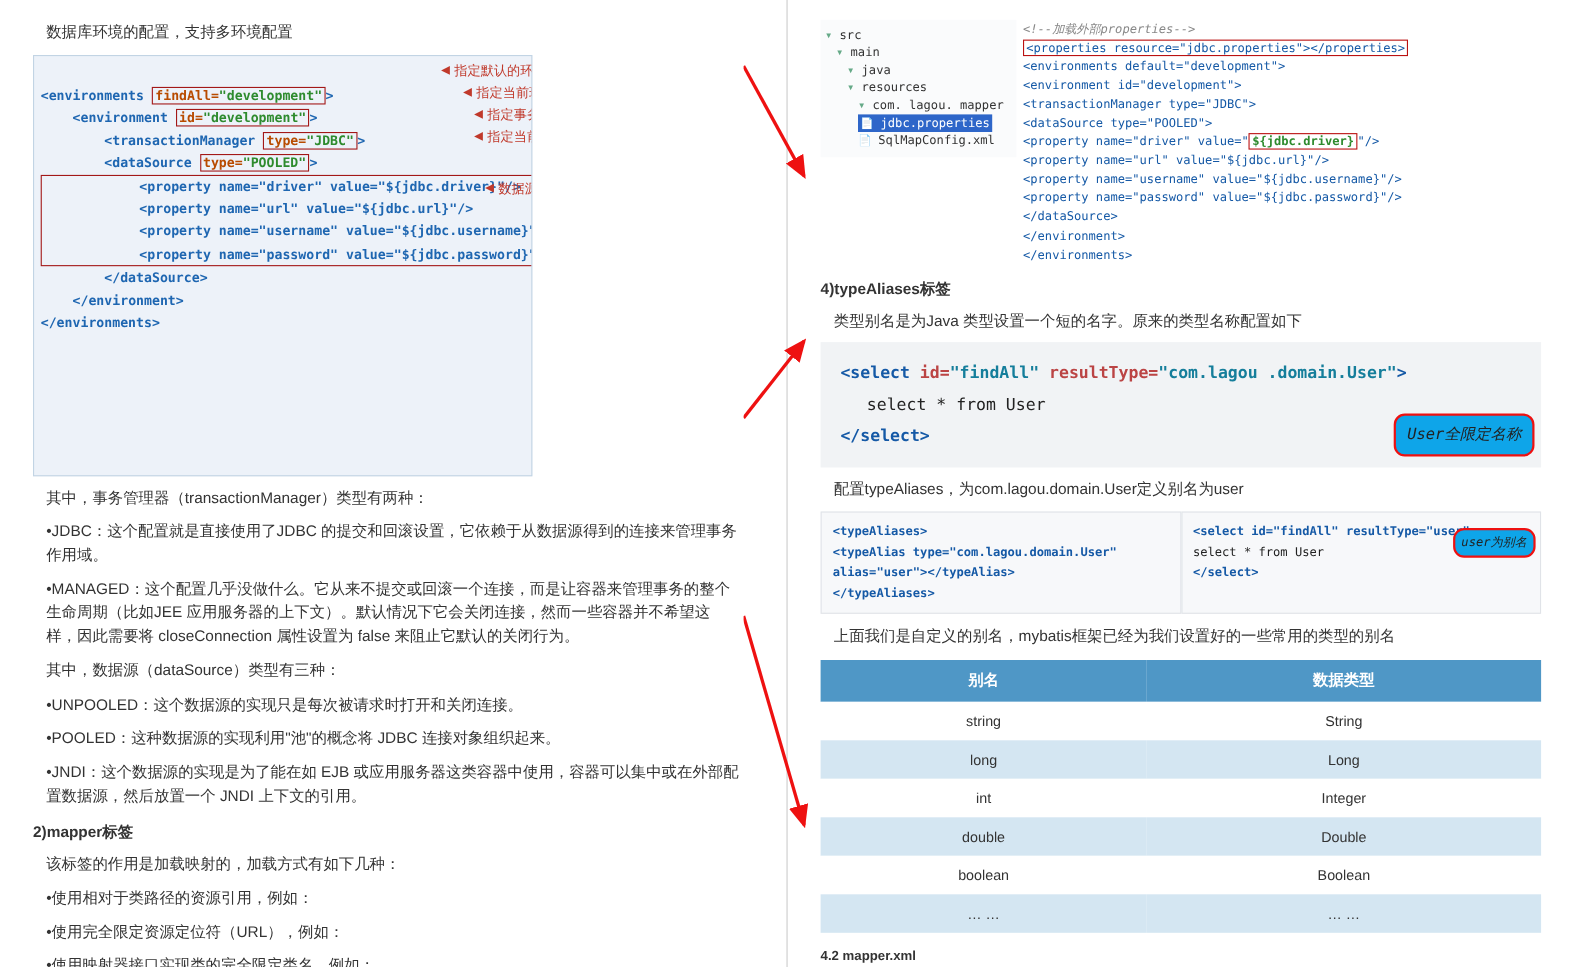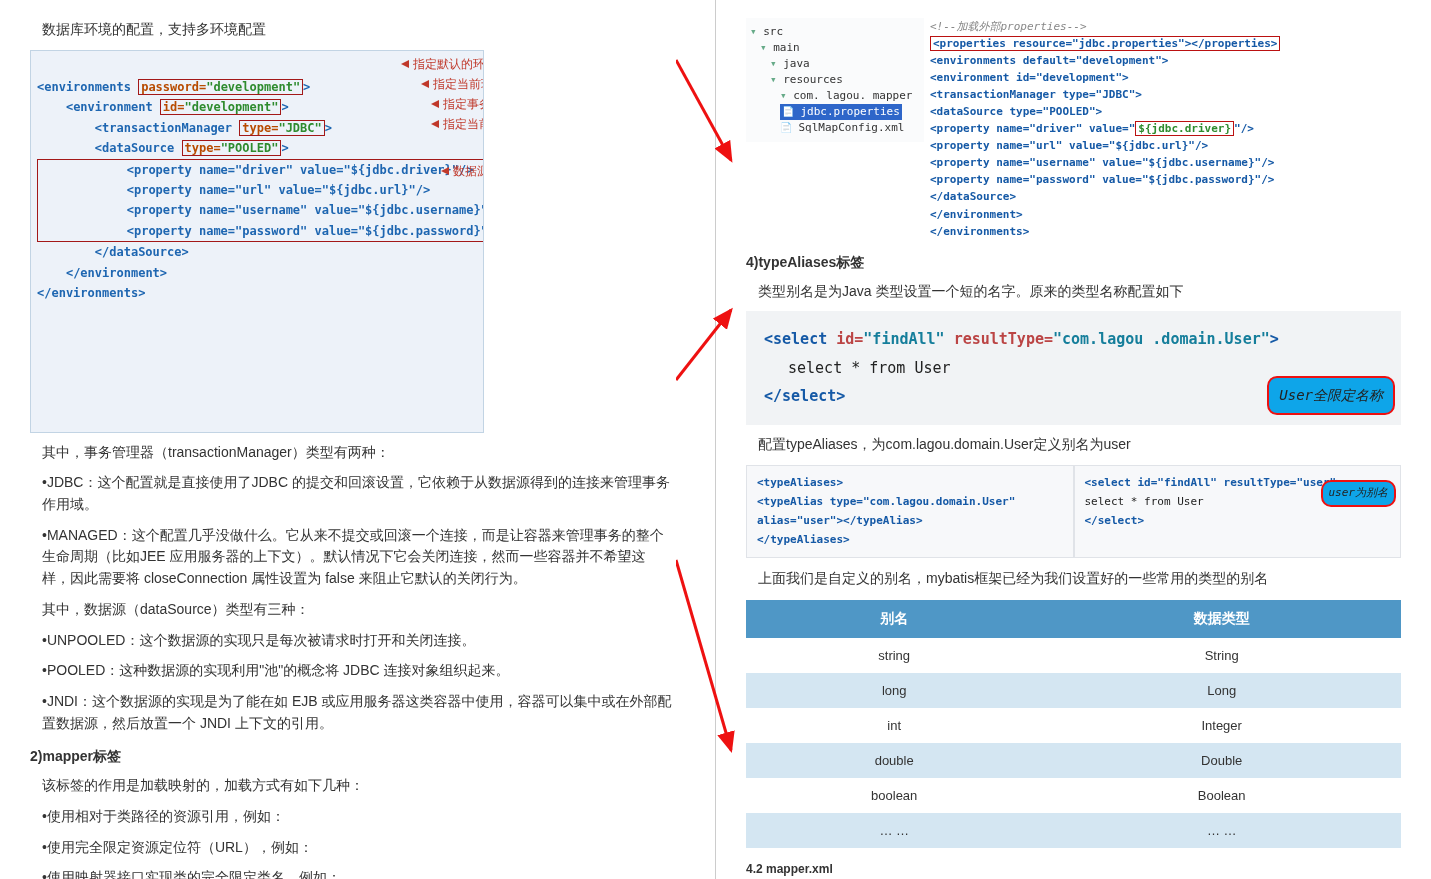--- a/index.html
+++ b/index.html
@@ -30,34 +30,34 @@
   table.aliases td{ padding:10px 0; text-align:center; font-size:13px;}
   table.aliases tr.odd td{ background:#fff;}
   table.aliases tr.even td{ background:#d4e6f2;text-align:center;}
   .arrow{ position:absolute; pointer-events:none;}
   .projtree{ font-family:Consolas,monospace; font-size:11px; line-height:1.45; color:#333; background:#fafbfc; padding:6px 4px; width:170px;}
   .projtree .fld::before{content:"▾ "; color:#6a8;}
   .projtree .file::before{content:"📄 "; font-size:10px;}
   .projtree .sel{ background:#2e66c9; color:#fff; display:inline-block; padding:0 2px;}
   .topcode{ display:flex; gap:6px; align-items:flex-start;}
   .topcode .rightcode{ flex:1; font-family:Consolas,monospace; font-size:11px; line-height:1.55; color:#333;}
-  .rightcode .tag{color:#1559a6;font-weight:bold;}.rightcode .val{color:#2e8b2e;font-weight:bold;}
+  .rightcode .tag{color:#1559a6;font-weight:normal;}.rightcode .val{color:#2e8b2e;font-weight:bold;}
   .rbox{border:1.5px solid #b11; padding:0 2px;}
 </style>
 </head>
 <body>
 
 <div class="page">
 
   <div class="col col-left">
     <p>数据库环境的配置，支持多环境配置</p>
 
     <div class="fig">
       <div class="codeimg" style="width:440px;">
-<span class="tag">&lt;environments </span><span class="boxed"><span class="attr">password=</span><span class="val">"development"</span></span><span class="tag">&gt;</span>
+<span class="tag">&lt;environments </span><span class="boxed"><span class="attr">findAll=</span><span class="val">"development"</span></span><span class="tag">&gt;</span>
     <span class="tag">&lt;environment </span><span class="boxed"><span class="attr">id=</span><span class="val">"development"</span></span><span class="tag">&gt;</span>
         <span class="tag">&lt;transactionManager </span><span class="boxed"><span class="attr">type=</span><span class="val">"JDBC"</span></span><span class="tag">&gt;</span>
         <span class="tag">&lt;dataSource </span><span class="boxed"><span class="attr">type=</span><span class="val">"POOLED"</span></span><span class="tag">&gt;</span>
 <span class="boxed" style="display:inline-block;">            <span class="tag">&lt;property name="driver" value="${jdbc.driver}"/&gt;</span>
             <span class="tag">&lt;property name="url" value="${jdbc.url}"/&gt;</span>
             <span class="tag">&lt;property name="username" value="${jdbc.username}"/&gt;</span>
             <span class="tag">&lt;property name="password" value="${jdbc.password}"/&gt;</span></span>
         <span class="tag">&lt;/dataSource&gt;</span>
     <span class="tag">&lt;/environment&gt;</span>
 <span class="tag">&lt;/environments&gt;</span>

